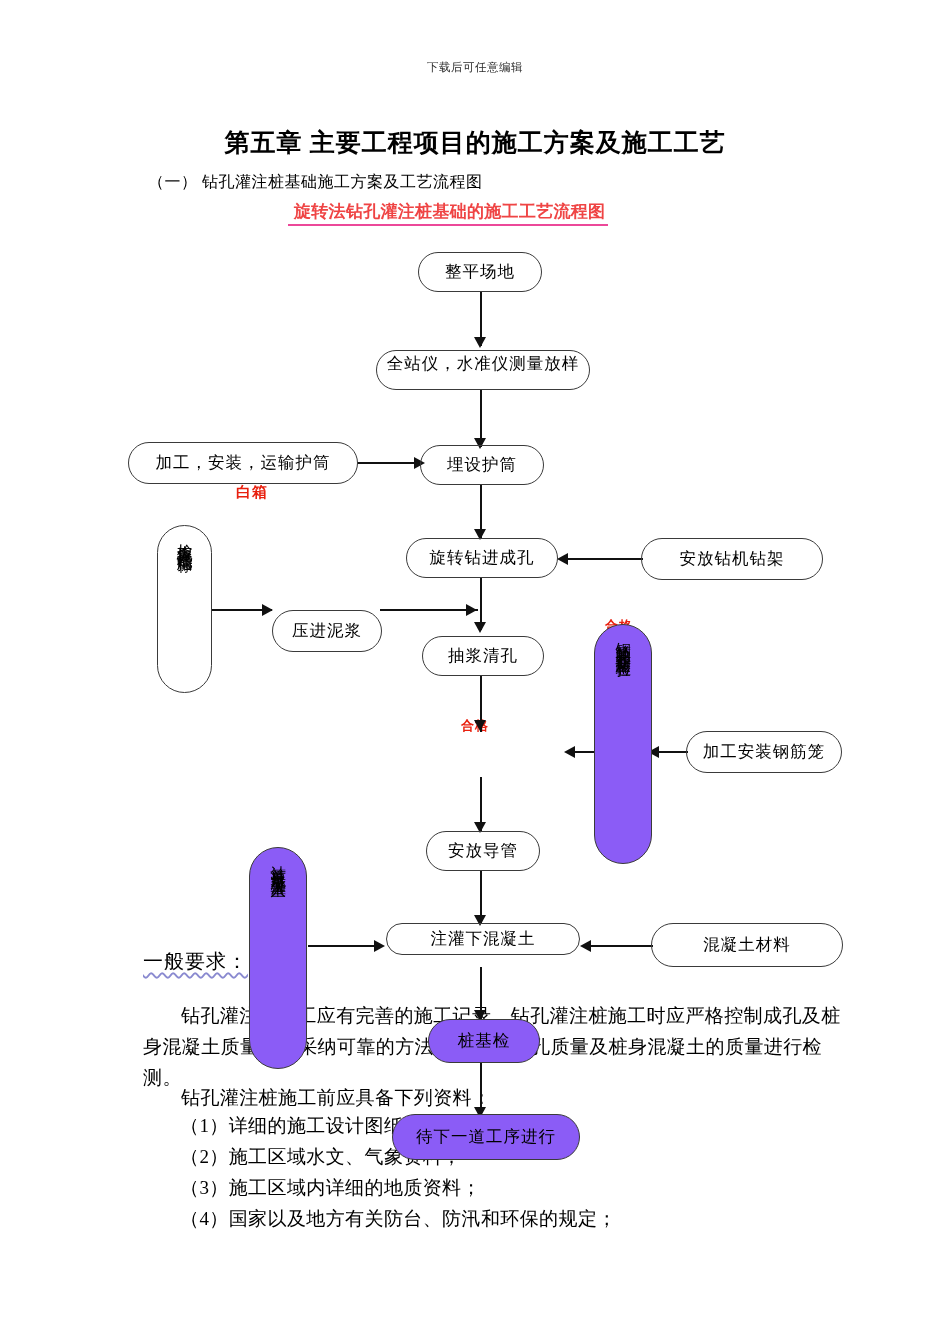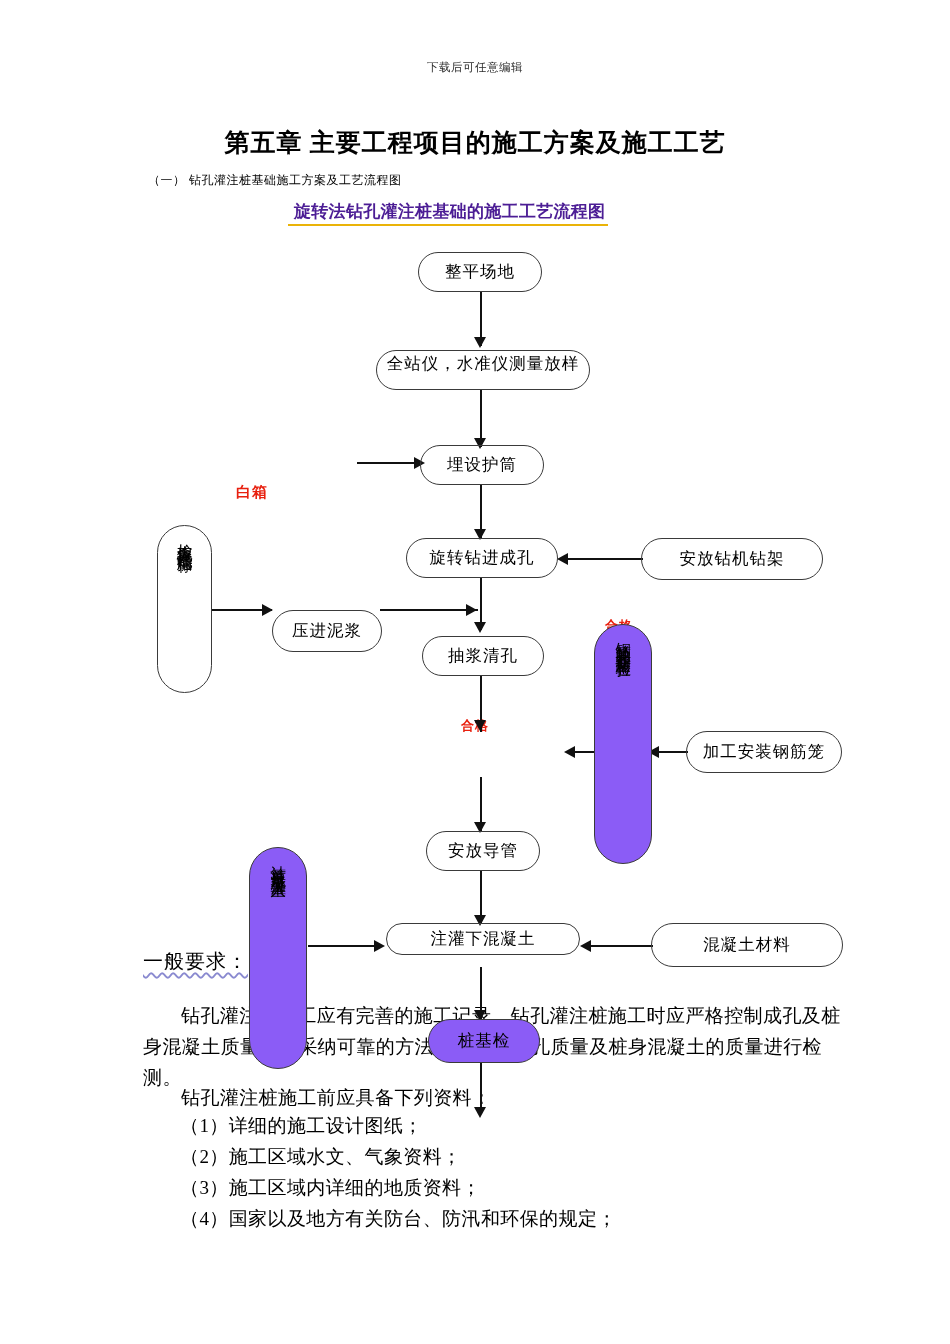--- a/index.html
+++ b/index.html
@@ -20,26 +20,26 @@
     letter-spacing:.5px;
   }
   .chapter-title{
     position:absolute;left:0;top:126px;width:950px;
     text-align:center;
     font-size:25px;font-weight:bold;letter-spacing:1px;
     font-family:"Liberation Serif","DejaVu Serif",serif;
   }
   .sec-title{
     position:absolute;left:148px;top:172px;
-    font-size:12px;letter-spacing:.5px;
+    font-size:16px;letter-spacing:.5px;
   }
   .red-title{
     position:absolute;left:288px;top:200px;
-    font-size:17px;font-weight:bold;color:#4c1d95;
-    border-bottom:2px solid #eab308;
+    font-size:17px;font-weight:bold;color:#ef4444;
+    border-bottom:2px solid #ec4899;
     padding:0 3px 1px 6px;
     letter-spacing:.3px;
   }
 
   
   .node{
     position:absolute;
     border:1.3px solid #3a3a3a;
     border-radius:999px;
     background:transparent;
@@ -198,21 +198,23 @@
 
   <div class="node" style="left:422px;top:636px;width:122px;height:40px;">抽浆清孔</div>
 
 
   <div class="node" style="left:426px;top:831px;width:114px;height:40px;">安放导管</div>
 
   <div class="node" style="left:386px;top:923px;width:194px;height:32px;">注灌下混凝土</div>
 
   <div class="node opaque" style="left:428px;top:1019px;width:112px;height:44px;">桩基检</div>
 
-
+  <div class="node opaque" style="left:392px;top:1114px;width:188px;height:46px;">待下一道工序进行</div>
+
+  <div class="node" style="left:128px;top:442px;width:230px;height:42px;">加工，安装，运输护筒</div>
 
   <div class="node" style="left:272px;top:610px;width:110px;height:42px;">压进泥浆</div>
 
   <div class="node" style="left:686px;top:731px;width:156px;height:42px;">加工安装钢筋笼</div>
 
   <div class="node" style="left:641px;top:538px;width:182px;height:42px;">安放钻机钻架</div>
 
   <div class="node" style="left:651px;top:923px;width:192px;height:44px;">混凝土材料</div>
 
   <div class="node" style="left:157px;top:525px;width:55px;height:168px;">

